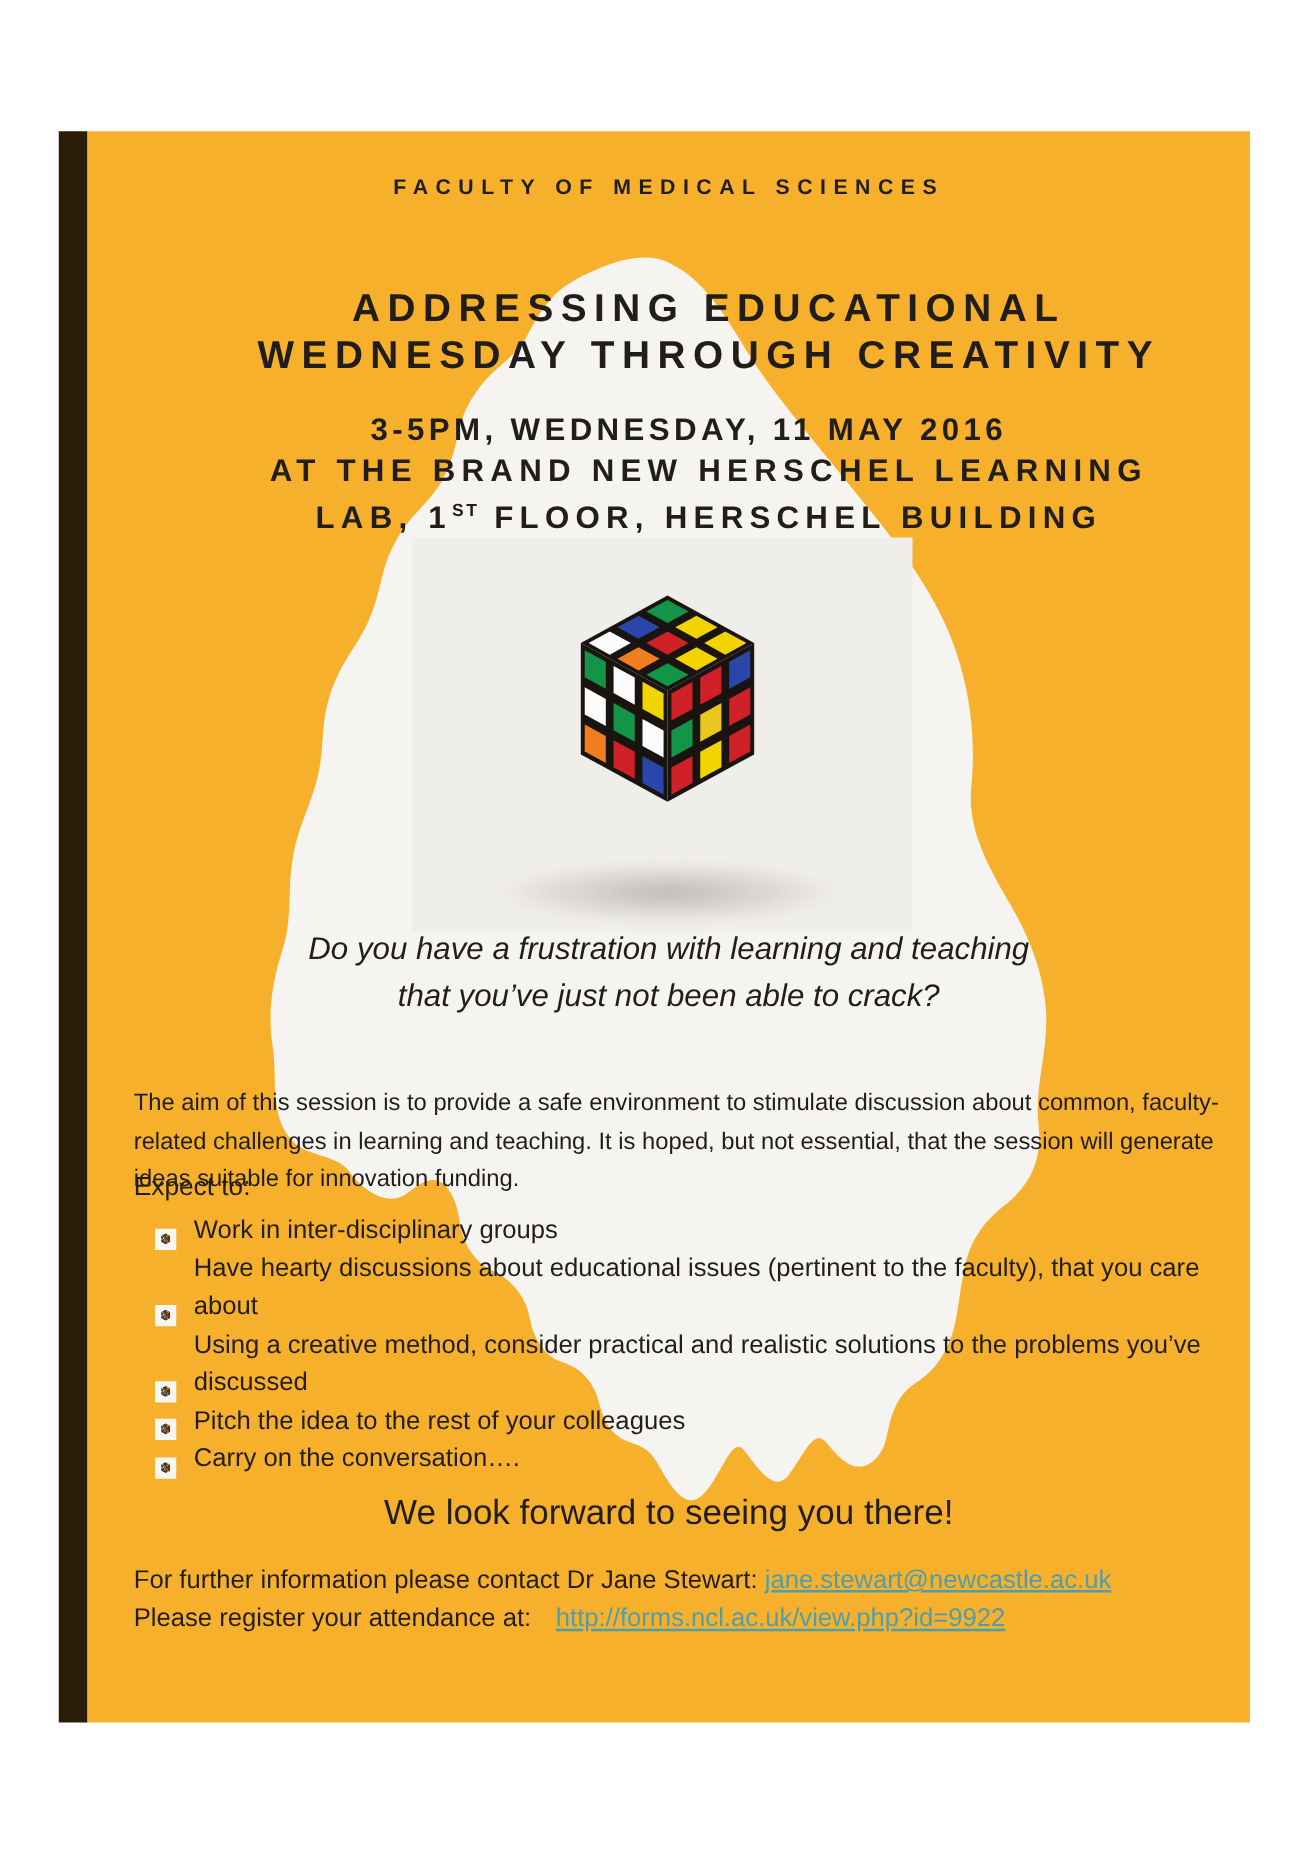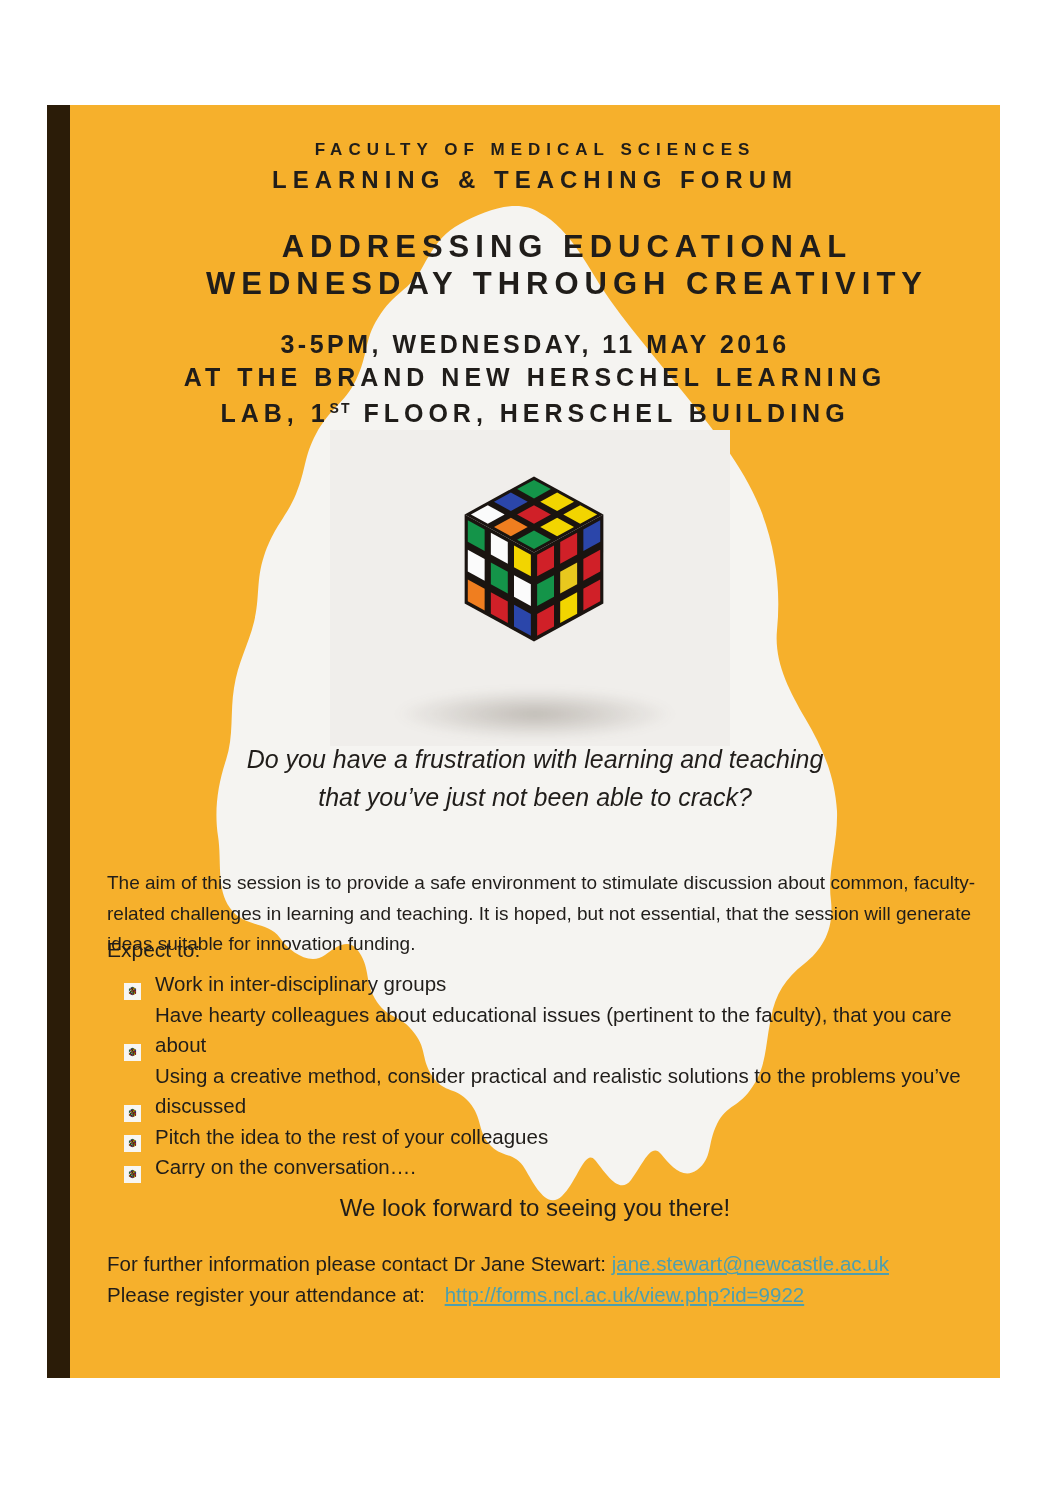--- a/index.html
+++ b/index.html
@@ -8,38 +8,38 @@
     font-family:"Liberation Sans",sans-serif;color:#201d1a;overflow:hidden;
   }
   .accent-bar{position:absolute;left:47px;top:105px;width:23px;height:1273px;background:var(--bar,#2b1c08);}
   .panel{position:absolute;left:70px;top:105px;width:930px;height:1273px;background:var(--panel,#f6b02c);}
   .blob{position:absolute;left:0;top:0;width:1050px;height:1486px;pointer-events:none;}
   .layer{position:absolute;left:0;top:0;width:1008px;height:1486px;border-radius:11px;}
   .centered{position:absolute;left:70px;width:930px;text-align:center;}
   .kicker1{top:140px;font-size:17px;font-weight:700;letter-spacing:6px;}
   .kicker2{top:166px;font-size:24px;font-weight:700;letter-spacing:6px;}
   .title{top:228px;font-size:31px;font-weight:700;letter-spacing:6px;line-height:37px;padding-left:32px;}
-  .when{top:330px;font-size:25px;font-weight:700;letter-spacing:3.5px;}
-  .where{top:362px;font-size:25px;font-weight:700;letter-spacing:5px;line-height:31px;}
+  .when{top:330px;font-size:25px;font-weight:700;letter-spacing:3.5px;margin-left:16px;}
+  .where{top:362px;font-size:25px;font-weight:700;letter-spacing:5px;line-height:31px;padding-left:32px;}
   .where sup{font-size:14px;letter-spacing:2px;}
   .photo{position:absolute;left:330px;top:430px;width:400px;height:316px;background:var(--photo,#f0eeeb);}
   .cube-shadow{position:absolute;left:60px;top:258px;width:290px;height:52px;border-radius:50%;
     background:radial-gradient(ellipse at center, rgba(70,58,44,0.28) 0%, rgba(70,58,44,0.0) 68%);
     filter:blur(4px);}
   .cube-svg{position:absolute;left:58px;top:12px;width:292px;height:250px;}
   .question{top:740px;font-size:25px;font-style:italic;line-height:38px;}
   .intro{position:absolute;left:107px;top:868px;width:880px;font-size:19px;line-height:30.5px;}
   .expect-h{position:absolute;left:107px;top:938px;font-size:21px;}
   .expect-list{position:absolute;left:124px;top:969px;width:846px;list-style:none;margin:0;padding:0;}
   .expect-list li{display:flex;align-items:flex-end;margin:0 0 0 0;}
   .bullet-box{flex:0 0 auto;width:17px;height:17px;background:#f7f6f3;margin:7px 14px 0 0;
     display:flex;align-items:center;justify-content:center;}
   .bullet-box svg{width:15px;height:13px;display:block;}
   .li-text{font-size:20.5px;line-height:30.5px;max-width:815px;}
-  .closing{top:1194px;font-size:24px;}
+  .closing{top:1194px;font-size:28px;}
   .contact{position:absolute;left:107px;top:1248px;width:880px;font-size:20.5px;line-height:31px;}
   .contact a{color:var(--link,#4e9fae);text-decoration:underline;}
   .reg-link{margin-left:14px;}
 </style>
 </head>
 <body>
 
 <div class="page" style="--panel: #f6b02c; --bar: #2b1c08; --photo: #f0eeeb; --link: #4e9fae; color: rgb(32, 29, 26);">
 
   <div class="accent-bar"></div>
@@ -64,21 +64,20 @@
       C 234 736 230 712 234 688 C 238 662 248 646 254 622
       C 260 598 256 580 264 556 C 274 526 286 518 296 494
       C 306 470 304 456 316 434 C 330 408 344 404 356 380
       C 368 356 364 340 378 318 C 394 292 410 290 422 268
       C 434 246 442 234 460 224 C 486 210 518 198 540 213 Z"></path>
   </svg>
 
   <div class="layer">
 
     <div class="centered kicker1">FACULTY OF MEDICAL SCIENCES</div>
-    <div class="centered kicker2">LEARNING &amp; TEACHING FORUM</div>
 
     <div class="centered title">
       <div>ADDRESSING EDUCATIONAL</div>
       <div>WEDNESDAY THROUGH CREATIVITY</div>
     </div>
 
     <div class="centered when">3-5PM, WEDNESDAY, 11 MAY 2016</div>
 
     <div class="centered where">
       <div>AT THE BRAND NEW HERSCHEL LEARNING</div>
@@ -196,21 +195,21 @@
               <polygon points="235.9,135.8 259.1,123.2 259.1,152.9 235.9,165.5" fill="#d02028"></polygon>
               <polygon points="267.6,118.5 290.7,105.8 290.7,135.5 267.6,148.2" fill="#2b46aa"></polygon>
               <polygon points="204.3,193.8 227.4,181.2 227.4,210.8 204.3,223.5" fill="#149449"></polygon>
               <polygon points="235.9,176.5 259.1,163.8 259.1,193.5 235.9,206.2" fill="#e8c81e"></polygon>
               <polygon points="267.6,159.2 290.7,146.5 290.7,176.2 267.6,188.8" fill="#d02028"></polygon>
               <polygon points="204.3,234.5 227.4,221.8 227.4,251.5 204.3,264.2" fill="#d02028"></polygon>
               <polygon points="235.9,217.1 259.1,204.5 259.1,234.2 235.9,246.8" fill="#f2d500"></polygon>
               <polygon points="267.6,199.8 290.7,187.2 290.7,216.8 267.6,229.5" fill="#d02028"></polygon>
             </svg>
           </span>
-        <span class="li-text">Have hearty colleagues about educational issues (pertinent to the faculty), that you care about</span>
+        <span class="li-text">Have hearty discussions about educational issues (pertinent to the faculty), that you care about</span>
       </li>
       <li>
         <span class="bullet-box">
             <svg class="bullet-cube" viewBox="0 0 400 340">
               <polygon points="105,98 200,46 295,98 200,150" fill="#1a1410"></polygon>
               <polygon points="113.6,98.0 136.7,85.3 159.8,98.0 136.7,110.7" fill="#fbfbfb"></polygon>
               <polygon points="145.2,80.7 168.3,68.0 191.4,80.7 168.3,93.3" fill="#2b46aa"></polygon>
               <polygon points="176.9,63.3 200.0,50.7 223.1,63.3 200.0,76.0" fill="#149449"></polygon>
               <polygon points="145.2,115.3 168.3,102.7 191.4,115.3 168.3,128.0" fill="#f07e1f"></polygon>
               <polygon points="176.9,98.0 200.0,85.3 223.1,98.0 200.0,110.7" fill="#d02028"></polygon>

